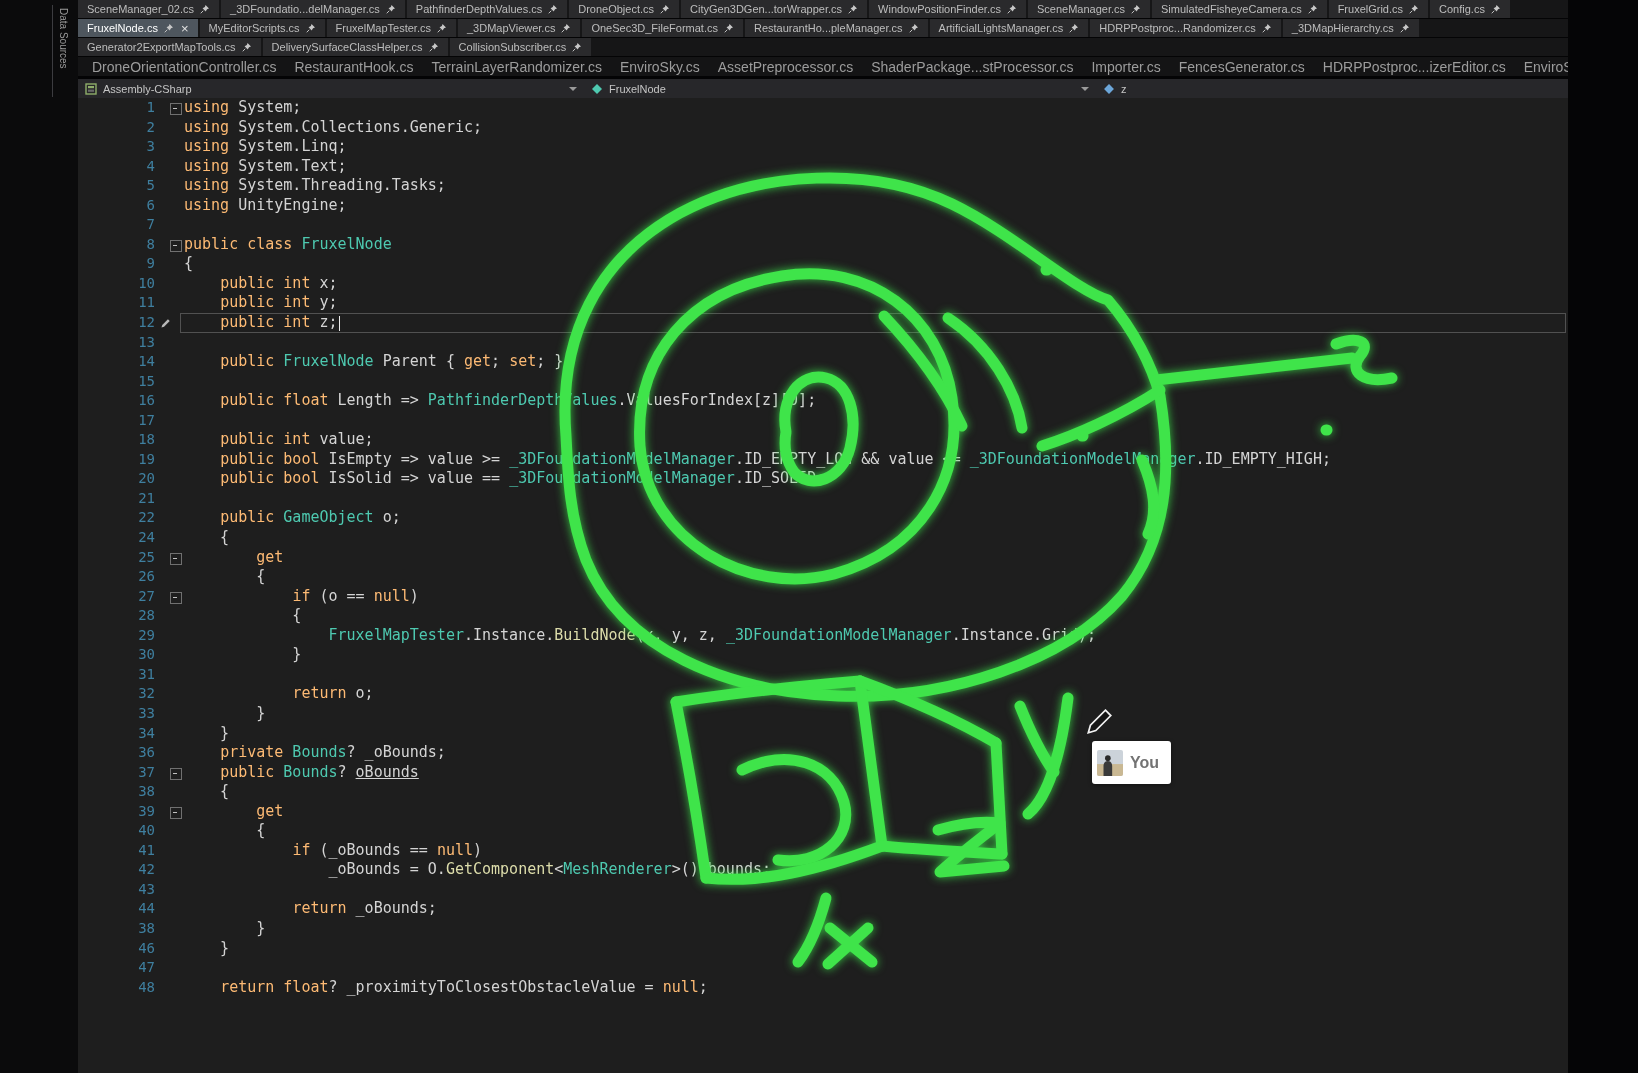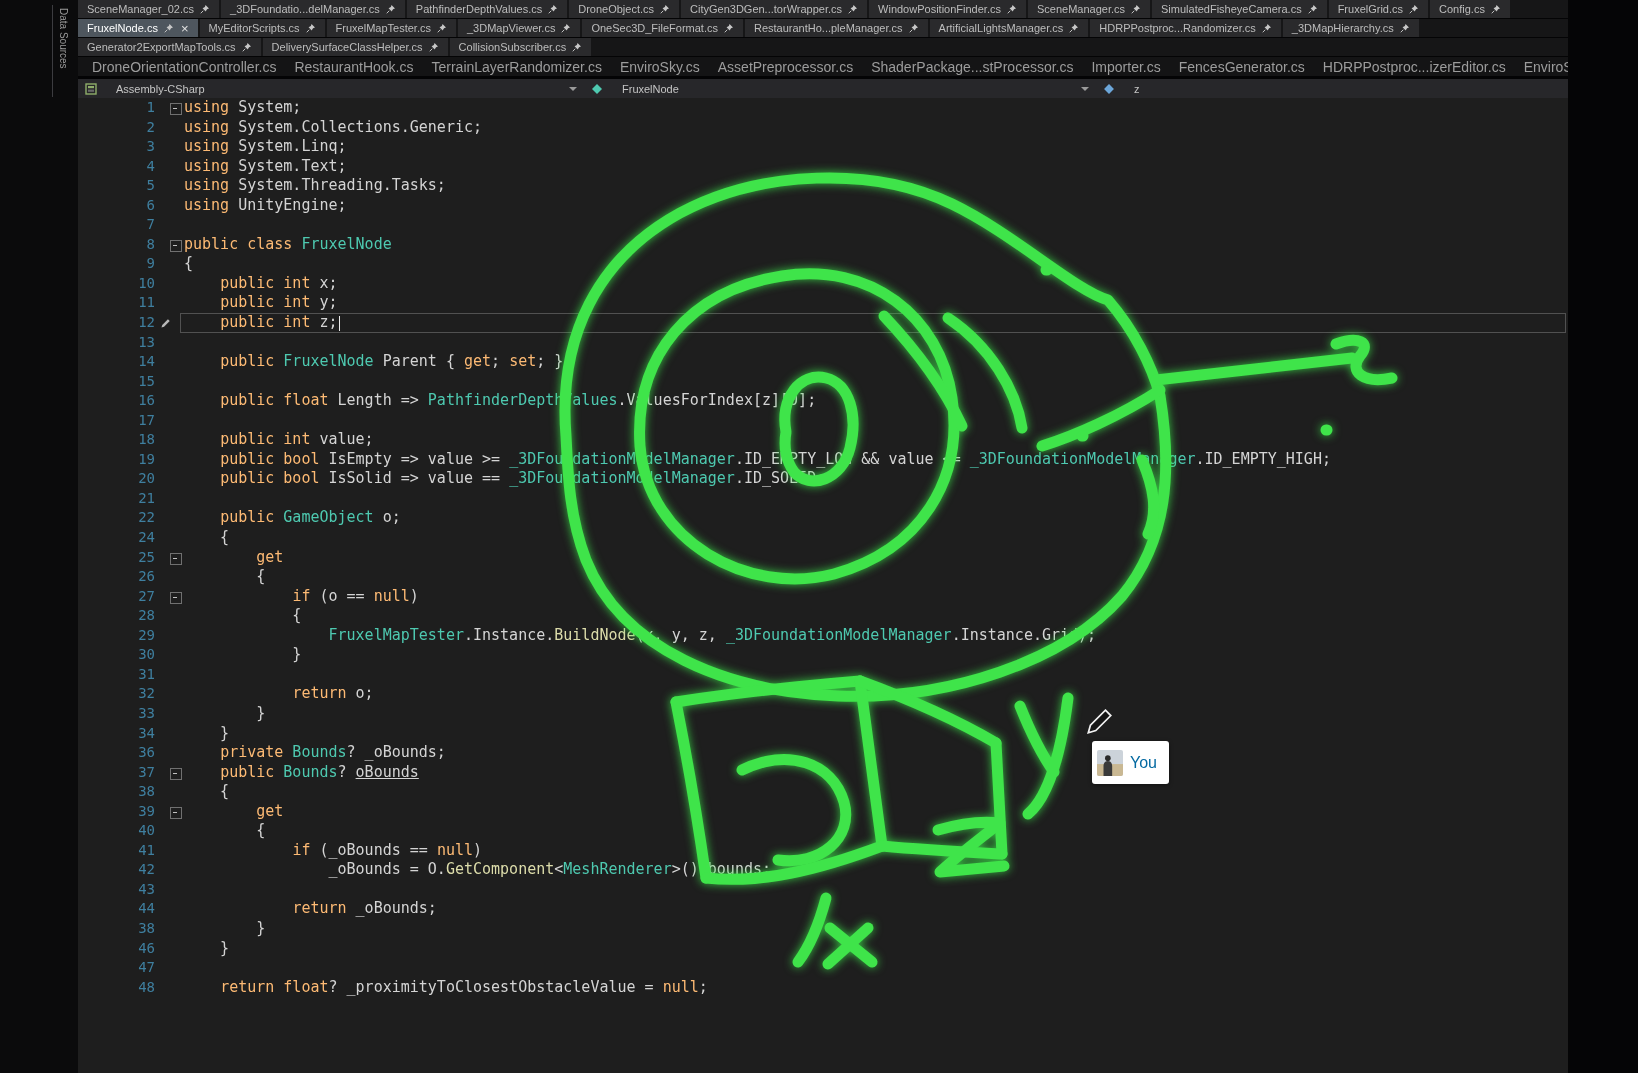--- a/index.html
+++ b/index.html
@@ -23,21 +23,21 @@
   .tab.active{background:#4e565e;color:#ffffff;}
   .picon{display:inline-flex;width:11px;height:11px;color:#c7c7c7;}
   .picon svg{width:11px;height:11px;}
   .cicon{color:#e2e2e2;font-size:13px;line-height:11px;margin-left:2px;}
   .tabrow.overflow{background:#141415;height:19px;justify-content:space-between;padding:0 6px;}
   .tab.otab{background:transparent;color:#9c9c9c;font-size:14px;padding:0 8px;}
 
   
   .navbar{position:absolute;left:78px;top:79px;width:1490px;height:19px;background:#27272a;
           display:flex;align-items:center;font-size:11px;color:#c5c5c5;border-bottom:1px solid #141414;}
-  .seg{display:flex;align-items:center;gap:19px;height:100%;padding:17px 7px;cursor:pointer;}
+  .seg{display:flex;align-items:center;gap:6px;height:100%;padding:17px 7px;cursor:pointer;}
   .seg1{width:492px;}
   .seg2{width:498px;}
   .chev{margin-left:auto;width:0;height:0;border-left:4px solid transparent;border-right:4px solid transparent;
         border-top:4px solid #9a9a9a;}
   .nicon{display:inline-flex;width:12px;height:12px;}
 
   
   .editor{position:absolute;left:78px;top:98px;width:1490px;height:975px;background:#1e1e1e;
           font-family:"DejaVu Sans Mono",monospace;font-size:15px;color:#d4d4d4;cursor:text;}
   .line{position:relative;height:19.55px;line-height:19.55px;white-space:pre;}
@@ -55,21 +55,21 @@
   
   .annotation{position:absolute;left:0;top:0;width:1638px;height:1073px;pointer-events:none;}
   .annotation g{filter:drop-shadow(0 0 5px rgba(60,235,75,0.8));}
   .annotation path{fill:none;stroke:#3fe44a;stroke-width:11;stroke-linecap:round;stroke-linejoin:round;}
 
   .pencil{position:absolute;left:1084px;top:707px;width:30px;height:30px;pointer-events:none;}
 
   .you{position:absolute;left:1092px;top:741px;height:35px;background:#ffffff;border-radius:3px;
        display:flex;align-items:center;gap:7px;padding:4px 12px 4px 5px;box-shadow:0 1px 4px rgba(0,0,0,.45);}
   .you .avatar{width:26px;height:26px;border-radius:2px;overflow:hidden;display:inline-flex;}
-  .you .name{color:#0369a1;font-weight:normal;font-size:16px;}
+  .you .name{color:#737373;font-weight:bold;font-size:16px;}
 </style>
 </head>
 <body>
 
 <div class="root">
 
   <div class="left-rail">
     <div class="vtab">
       <span>Data Sources</span>
     </div>

